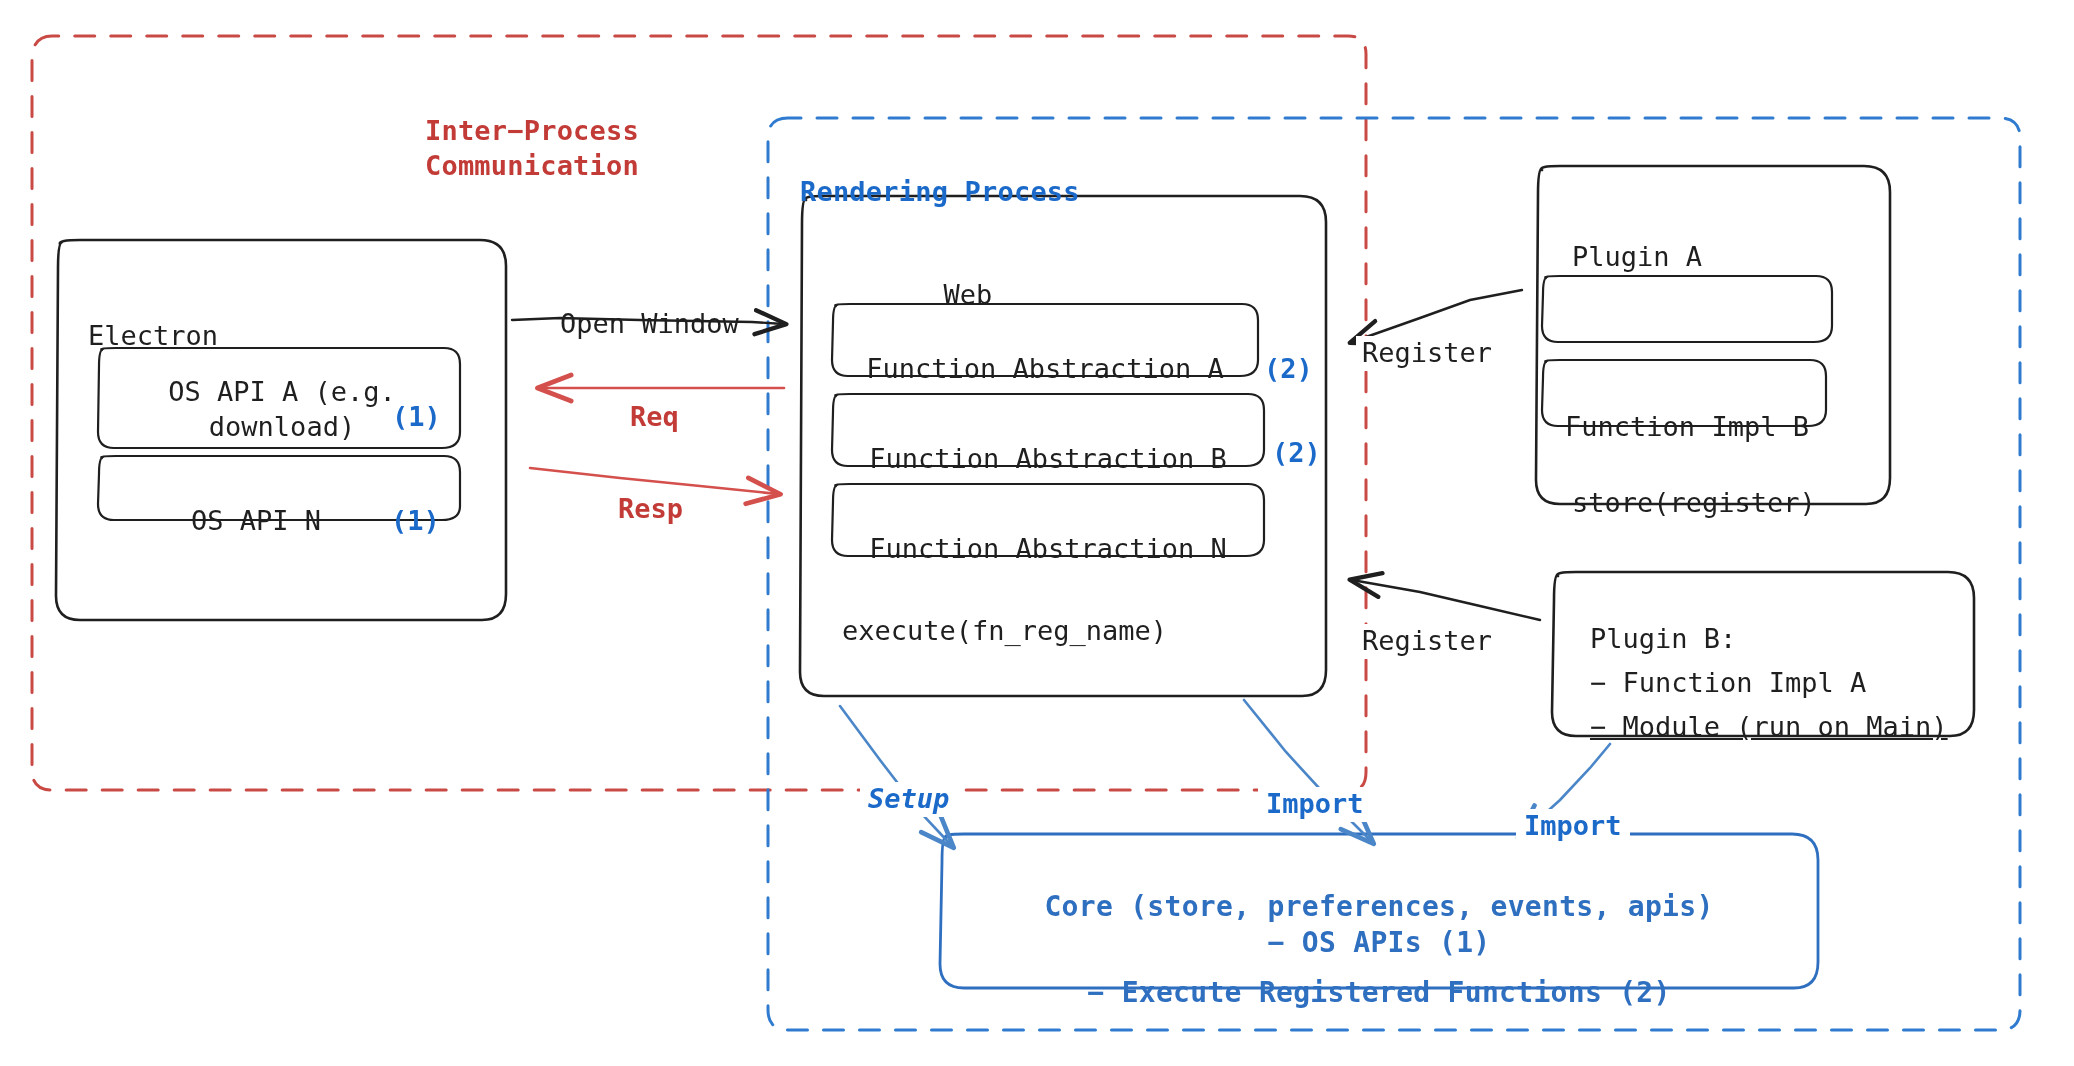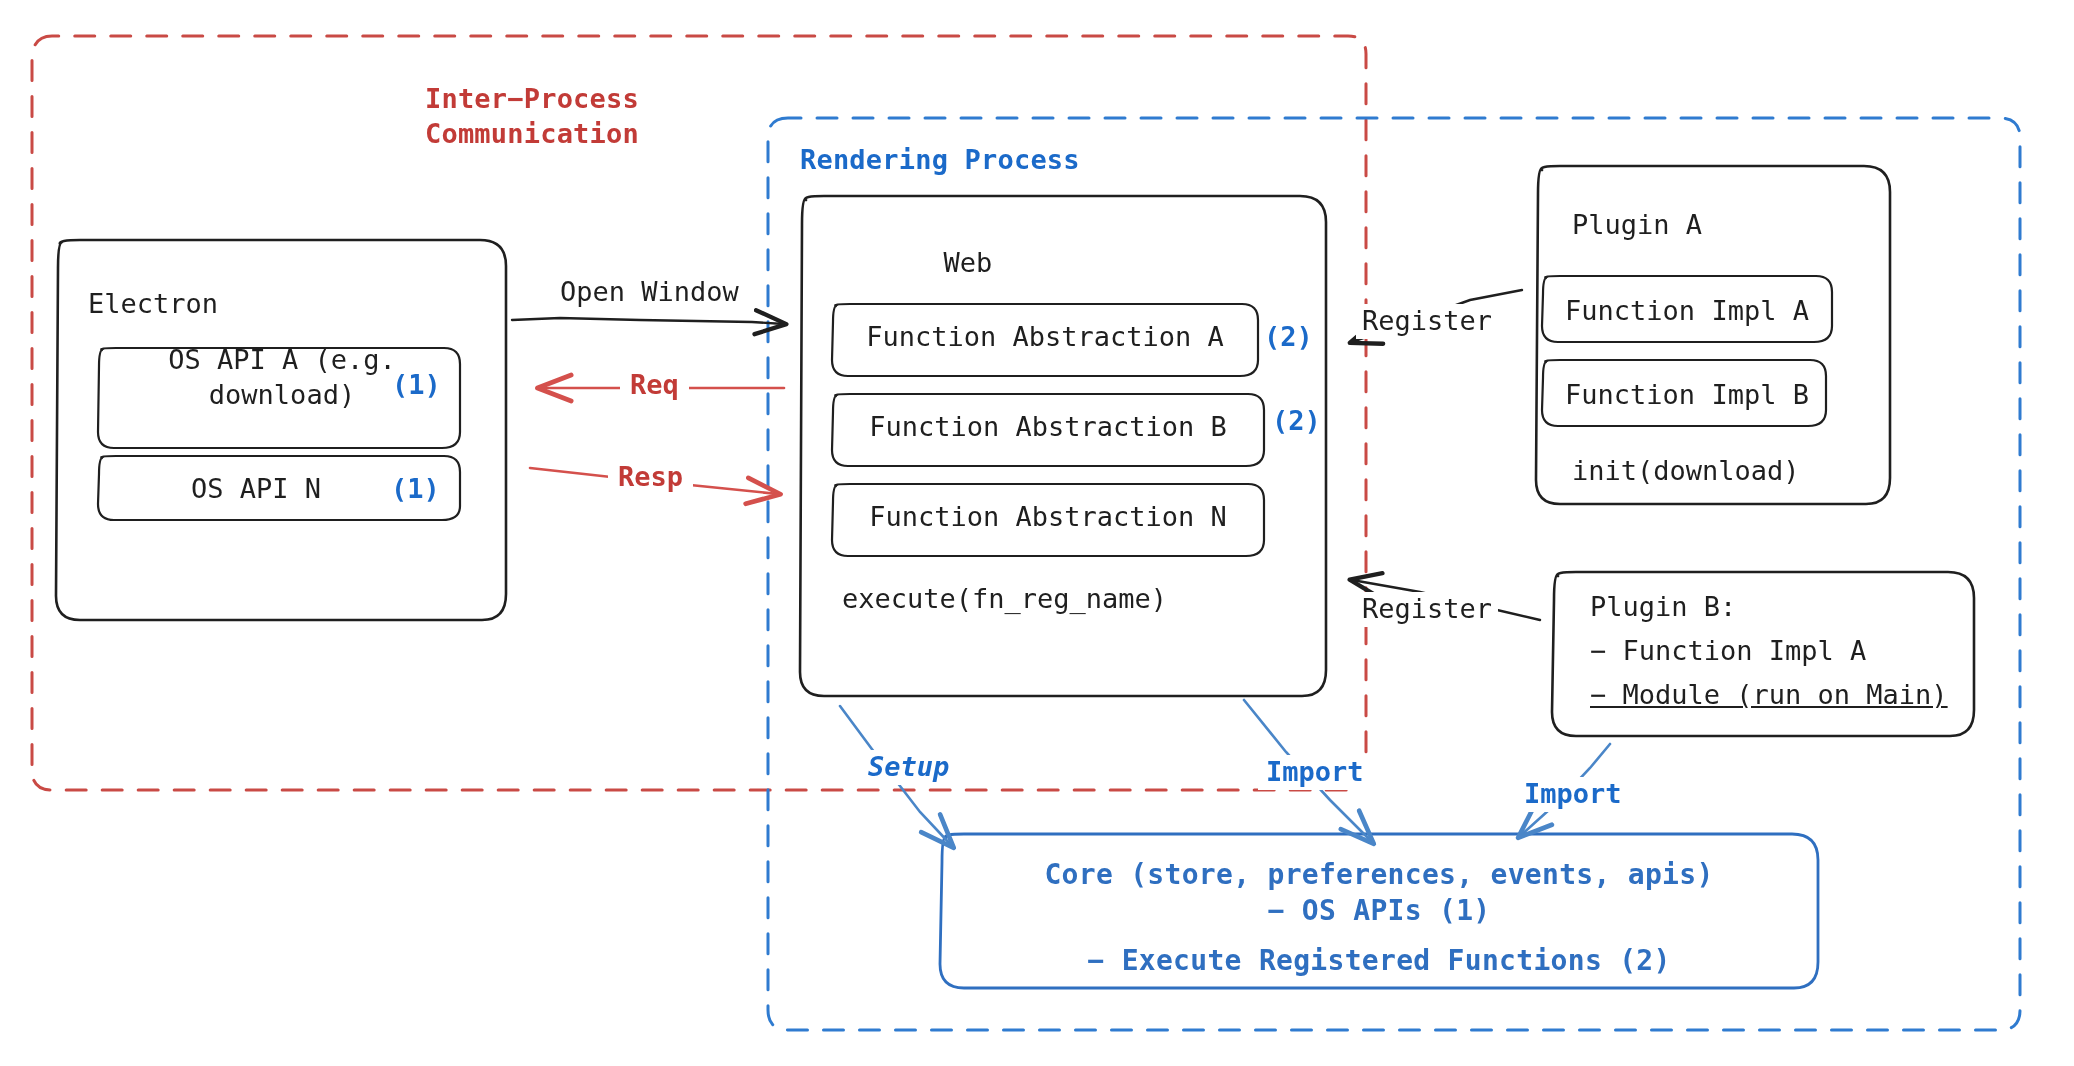--- a/index.html
+++ b/index.html
@@ -24,20 +24,21 @@
   }
   .node {
     position: absolute;
     box-sizing: border-box;
   }
   .lbl {
     position: absolute;
     box-sizing: border-box;
     white-space: pre;
     line-height: 1.28;
+    margin-top: 32px;
   }
   .mono { font-family: "DejaVu Sans Mono", "Liberation Mono", monospace; }
   .ink  { color: #1f1f1f; }
   .red  { color: #c23b37; }
   .blue { color: #1b6ac9; }
   .coreblue { color: #2f6fc0; }
 
   .t-region-red  { font-size: 27px; font-weight: 700; letter-spacing: .2px; }
   .t-region-blue { font-size: 27px; font-weight: 700; letter-spacing: .2px; }
   .t-boxtitle    { font-size: 27px; }
@@ -177,25 +178,24 @@
     <div class="lbl mono t-tag blue" style="left:472px; top:208px;">(2)</div>
 
     <div class="lbl mono t-item ink center" style="left:32px; top:304px; width:432px;">Function Abstraction N</div>
 
     <div class="lbl mono t-item ink" style="left:42px; top:386px;">execute(fn_reg_name)</div>
   </div>
 
   <div class="node" style="left:1536px; top:166px; width:354px; height:338px;">
     <div class="lbl mono t-boxtitle ink" style="left:36px; top:42px;">Plugin A</div>
 
-    <div class="lbl mono t-item ink center" style="left:6px; top:128px; width:290px;">Function Impl A</div>
 
     <div class="lbl mono t-item ink center" style="left:6px; top:212px; width:290px;">Function Impl B</div>
 
-    <div class="lbl mono t-item ink" style="left:36px; top:288px;">init(download)</div>
+    <div class="lbl mono t-item ink" style="left:36px; top:288px;">store(register)</div>
   </div>
 
   <div class="node" style="left:1552px; top:572px; width:422px; height:164px;">
     <div class="lbl mono t-item ink" style="left:38px; top:18px;">Plugin B:</div>
     <div class="lbl mono t-item ink" style="left:38px; top:62px;">− Function Impl A</div>
     <div class="lbl mono t-item ink" style="left:38px; top:106px;text-decoration:underline;">− Module (run on Main)</div>
   </div>
 
   <div class="node" style="left:940px; top:834px; width:878px; height:154px;padding-left:28px;">
     <div class="lbl mono t-core coreblue center" style="left:0px; top:23px; width:878px;">Core (store, preferences, events, apis)</div>

